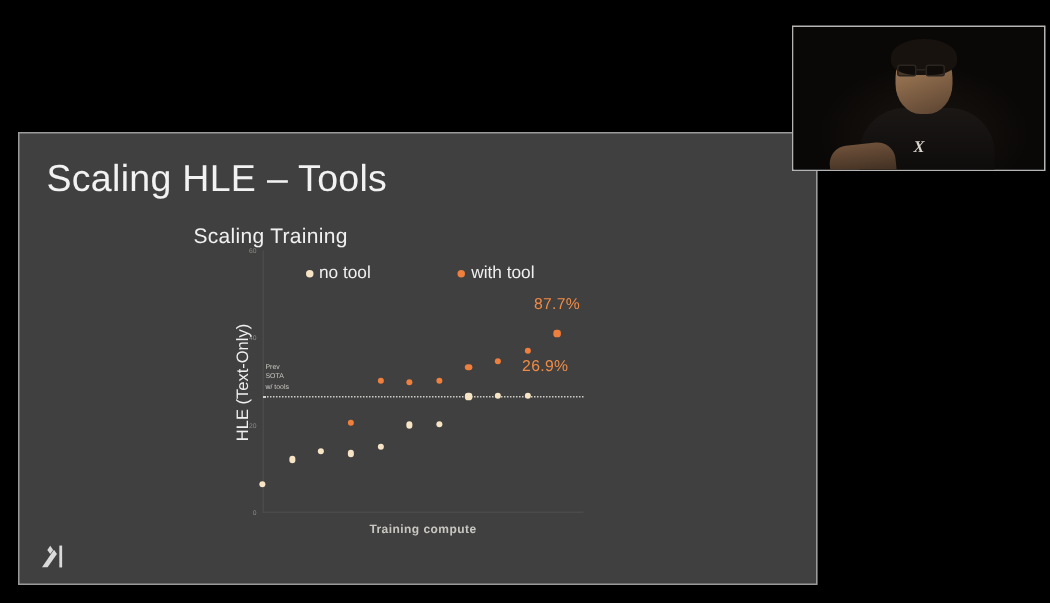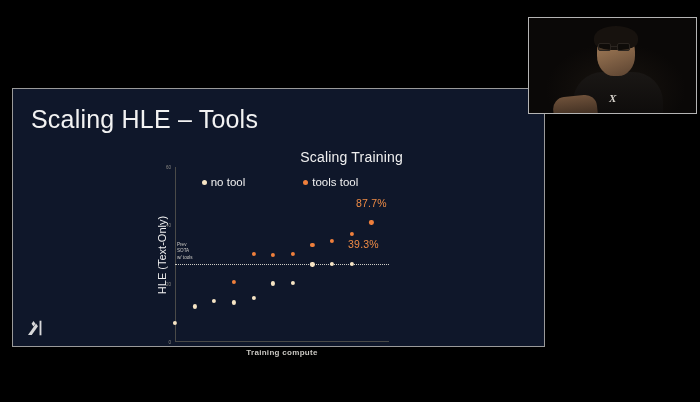--- a/index.html
+++ b/index.html
@@ -15,22 +15,22 @@
     font-family: "Liberation Sans", sans-serif;
     color: #ffffff;
   }
 
   
   #slide-frame {
     position: absolute;
     left: 12px;
     top: 88px;
     width: 533px;
-    height: 259px;
-    background: #0f172a;
+    height: 302px;
+    background: #404040;
     border: 1px solid #9a9a9a;
     box-sizing: border-box;
   }
 
   #slide-title {
     position: absolute;
     left: 18px;
     top: 16px;
     font-size: 25px;
     font-weight: 400;
@@ -52,24 +52,24 @@
   
   #chart {
     position: absolute;
     left: 100px;
     top: 60px;
     width: 290px;
     height: 232px;
   }
   #chart-title {
     position: absolute;
-    left: 0;
+    left: 16px;
     top: 0;
     width: 290px;
-    text-align: right;
+    text-align: left;
     font-size: 14px;
     color: #f0f0f0;
     letter-spacing: 0.2px;
   }
 
   
   #chart-legend {
     position: absolute;
     top: 27px;
     left: 0;
@@ -301,21 +301,21 @@
 
     <div id="chart-title">Scaling Training</div>
 
     <div id="chart-legend">
       <div class="legend-entry">
         <span class="legend-dot" style="background:#f6e4c4"></span>
         <span>no tool</span>
       </div>
       <div class="legend-entry">
         <span class="legend-dot" style="background:#ef7f3c"></span>
-        <span>tools tool</span>
+        <span>with tool</span>
       </div>
     </div>
 
     <div id="plot-area">
       <div id="y-axis-line"></div>
       <div id="x-axis-line"></div>
 
       <div id="y-ticks">
           <div class="y-tick-label" style="top: 175px;">0</div>
           <div class="y-tick-label" style="top: 116.667px;">20</div>
@@ -348,21 +348,21 @@
           <div class="data-point" style="left: 78.5321px; top: 86.9167px; background: rgb(239, 127, 60);"></div>
           <div class="data-point" style="left: 98.1651px; top: 88.0833px; background: rgb(239, 127, 60);"></div>
           <div class="data-point" style="left: 117.798px; top: 87.2083px; background: rgb(239, 127, 60);"></div>
           <div class="data-point" style="left: 137.431px; top: 78.1667px; background: rgb(239, 127, 60);"></div>
           <div class="data-point" style="left: 157.064px; top: 74.0833px; background: rgb(239, 127, 60);"></div>
           <div class="data-point" style="left: 176.697px; top: 66.5px; background: rgb(239, 127, 60);"></div>
           <div class="data-point" style="left: 196.33px; top: 55.4167px; background: rgb(239, 127, 60);"></div>
         </div>
       <div id="annotations-layer">
           <div class="value-label" style="left: 196.33px; top: 36.4583px; color: rgb(239, 139, 69);">87.7%</div>
-          <div class="value-label" style="left: 188.477px; top: 77.2917px; color: rgb(239, 139, 69);">39.3%</div>
+          <div class="value-label" style="left: 188.477px; top: 77.2917px; color: rgb(239, 139, 69);">26.9%</div>
         </div>
     </div>
   </div>
 </div>
 
 <div id="webcam">
   <div id="webcam-bg"></div>
   <div id="person-body"></div>
   <div id="person-arm"></div>
   <div id="person-head"></div>

